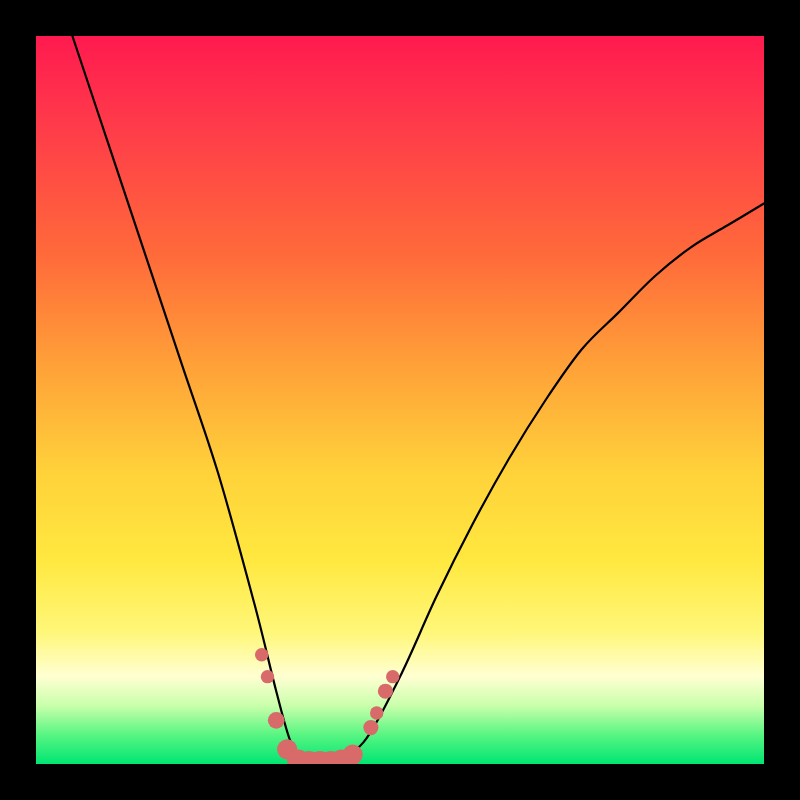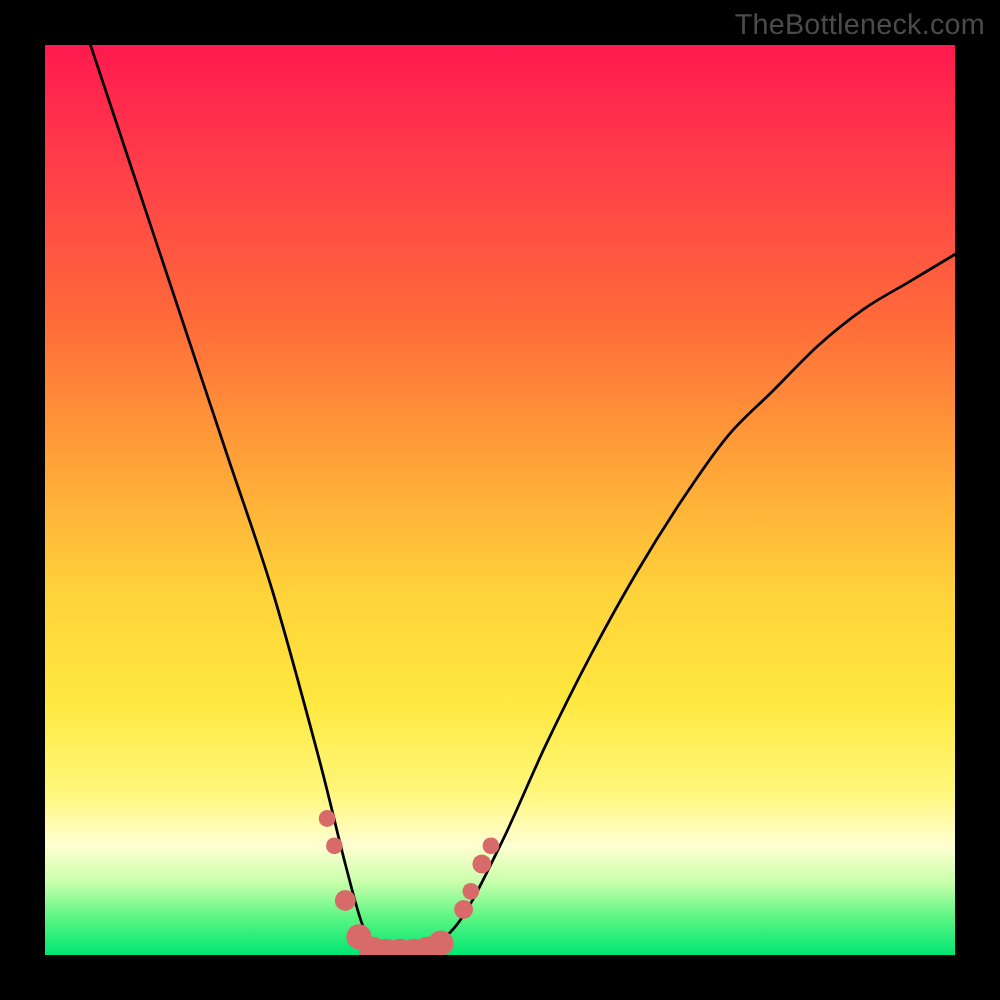--- a/index.html
+++ b/index.html
@@ -76,14 +76,13 @@
           <circle cx="294.84" cy="725.82" r="10.92" fill="#d86a6a"></circle>
           <circle cx="305.76" cy="724.36" r="10.92" fill="#d86a6a"></circle>
           <circle cx="316.68" cy="718.54" r="10.08" fill="#d86a6a"></circle>
           <circle cx="334.88" cy="691.60" r="7.56" fill="#d86a6a"></circle>
           <circle cx="340.70" cy="677.04" r="6.72" fill="#d86a6a"></circle>
           <circle cx="349.44" cy="655.20" r="7.56" fill="#d86a6a"></circle>
           <circle cx="356.72" cy="640.64" r="6.72" fill="#d86a6a"></circle>
         </g>
     </svg>
   </div>
-  <div class="watermark">TheBottleneck.com</div>
 </div>
 
 </body></html>

